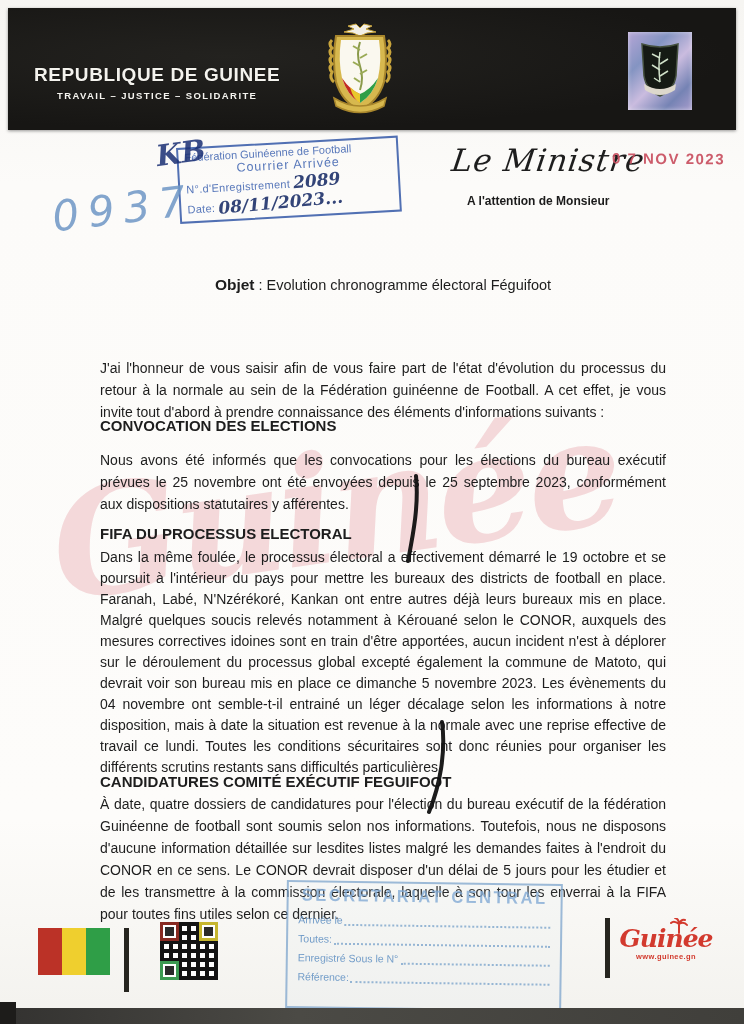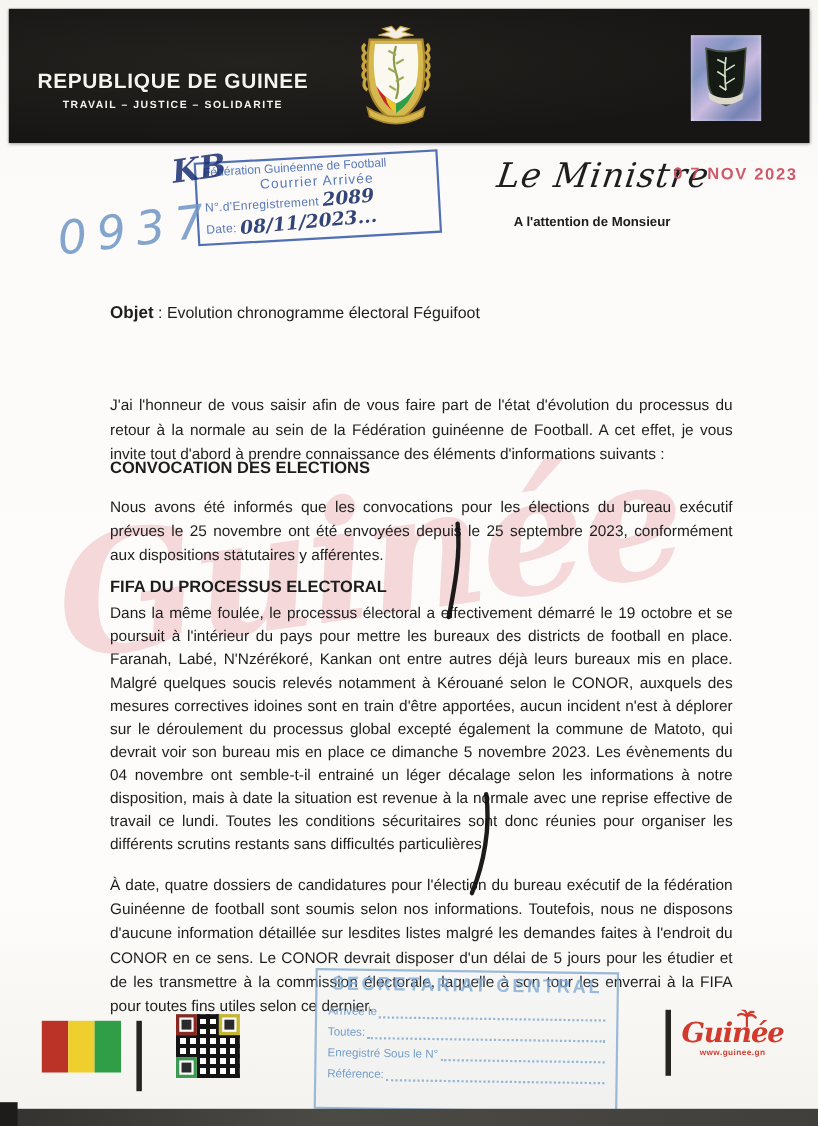--- a/index.html
+++ b/index.html
@@ -72,21 +72,21 @@
   .date-stamp{
     position:absolute;left:584px;top:150px;z-index:3;
     font-size:15px;font-weight:bold;color:#c94f60;letter-spacing:1.5px;
     transform:rotate(.4deg);white-space:nowrap;opacity:.92;margin-left:28px;
   }
   
   .attention{position:absolute;left:467px;top:194px;font-size:12px;font-weight:bold;color:#1b1b1b;z-index:2;white-space:nowrap;}
   .addressee{position:absolute;left:389px;top:222px;font-size:15px;font-weight:bold;color:#1b1b1b;z-index:2;white-space:nowrap;}
   
   .bodytext{position:absolute;left:100px;width:566px;z-index:2;color:#1d1d1d;}
-  .subject-line{top:276px;font-size:14.5px;}
+  .subject-line{top:276px;font-size:14.5px;text-align:center;}
   .subject-label{font-weight:bold;font-size:15.5px;}
   .salutation{top:321px;font-size:14.5px;}
   .para{font-size:14px;line-height:22px;text-align:justify;}
   .p1{top:357px;}
   .h-sec{font-size:15px;font-weight:bold;white-space:nowrap;}
   .h1s{top:417px;}
   .p2{top:449px;}
   .h2s{top:525px;}
   .p3{top:547px;line-height:21px;}
   .h3s{top:773px;}
@@ -202,20 +202,21 @@
     <span>: Evolution chronogramme électoral Féguifoot</span>
   </div>
   <div class="bodytext para p1">J'ai l'honneur de vous saisir afin de vous faire part de l'état d'évolution du processus du retour à la normale au sein de la Fédération guinéenne de Football. A cet effet, je vous invite tout d'abord à prendre connaissance des éléments d'informations suivants :</div>
 
   <div class="bodytext h-sec h1s">CONVOCATION DES ELECTIONS</div>
   <div class="bodytext para p2">Nous avons été informés que les convocations pour les élections du bureau exécutif prévues le 25 novembre ont été envoyées depuis le 25 septembre 2023, conformément aux dispositions statutaires y afférentes.</div>
 
   <div class="bodytext h-sec h2s">FIFA DU PROCESSUS ELECTORAL</div>
   <div class="bodytext para p3">Dans la même foulée, le processus électoral a effectivement démarré le 19 octobre et se poursuit à l'intérieur du pays pour mettre les bureaux des districts de football en place. Faranah, Labé, N'Nzérékoré, Kankan ont entre autres déjà leurs bureaux mis en place. Malgré quelques soucis relevés notamment à Kérouané selon le CONOR, auxquels des mesures correctives idoines sont en train d'être apportées, aucun incident n'est à déplorer sur le déroulement du processus global excepté également la commune de Matoto, qui devrait voir son bureau mis en place ce dimanche 5 novembre 2023. Les évènements du 04 novembre ont semble-t-il entrainé un léger décalage selon les informations à notre disposition, mais à date la situation est revenue à la normale avec une reprise effective de travail ce lundi. Toutes les conditions sécuritaires sont donc réunies pour organiser les différents scrutins restants sans difficultés particulières.</div>
 
+  <div class="bodytext h-sec h3s">CANDIDATURES COMITÉ EXÉCUTIF FEGUIFOOT</div>
   <div class="bodytext para p4">À date, quatre dossiers de candidatures pour l'élection du bureau exécutif de la fédération Guinéenne de football sont soumis selon nos informations. Toutefois, nous ne disposons d'aucune information détaillée sur lesdites listes malgré les demandes faites à l'endroit du CONOR en ce sens. Le CONOR devrait disposer d'un délai de 5 jours pour les étudier et de les transmettre à la commission électorale, laquelle à son tour les enverrai à la FIFA pour toutes fins utiles selon ce dernier.</div>
 
   <svg class="pen" width="744" height="1024" viewBox="0 0 744 1024">
     <path d="M416 476 C419 505 413 535 408 561" fill="none" stroke="#101010" stroke-width="4" stroke-linecap="round" opacity=".95"></path>
     <path d="M442 722 C446 752 440 785 429 812" fill="none" stroke="#101010" stroke-width="4" stroke-linecap="round" opacity=".95"></path>
   </svg>
 
   <div class="sec-stamp">
     <div class="sec-title">SECRETARIAT CENTRAL</div>
     <div class="sec-rows">

